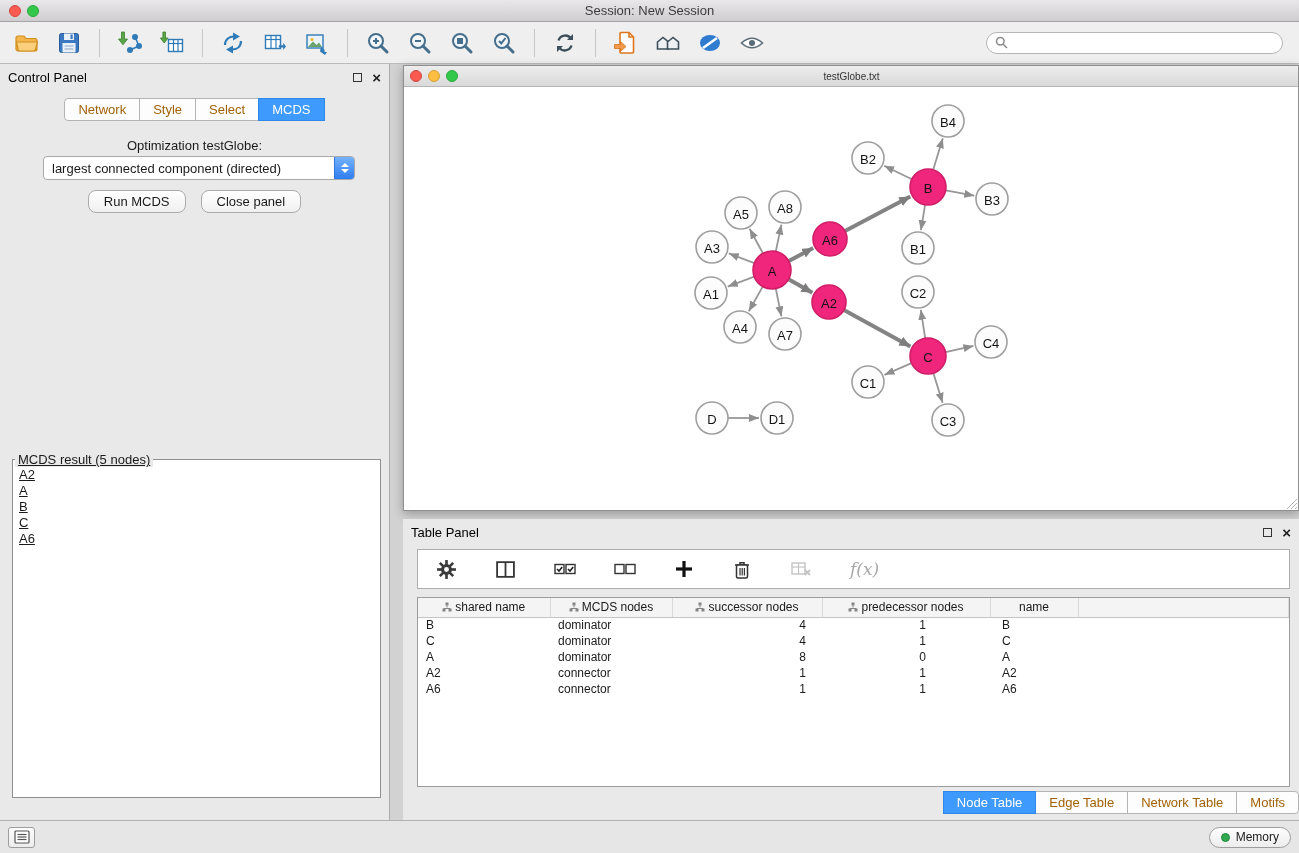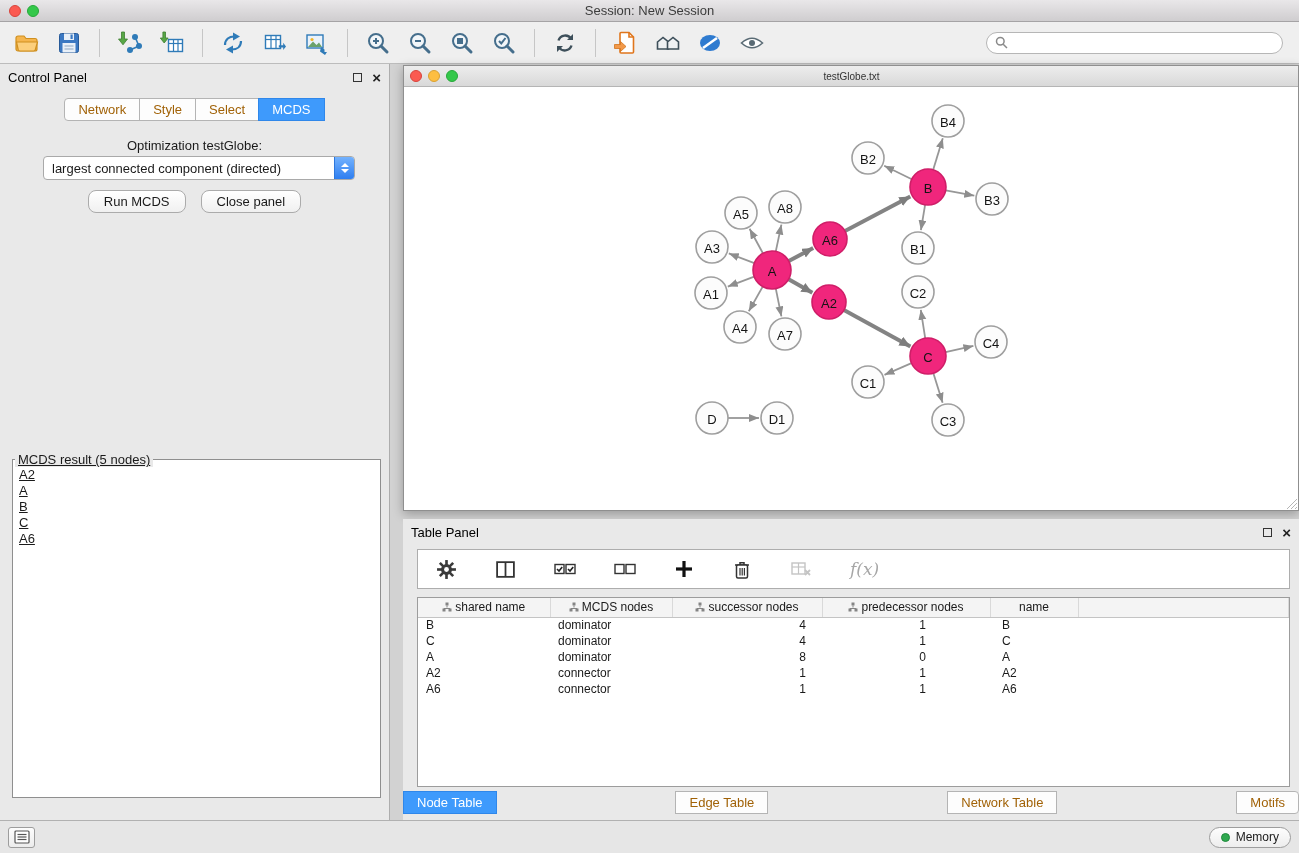--- a/index.html
+++ b/index.html
@@ -84,21 +84,21 @@
   .table-box { position:absolute; left:14px; right:9px; top:78px; height:190px; background:#fff;
     border:1px solid #9c9c9c; overflow:hidden; }
   table.node-table { border-collapse:collapse; width:100%; table-layout:fixed; }
   table.node-table th { background:#f4f4f4; border-right:1px solid #d9d9d9; border-bottom:1px solid #c4c4c4;
     font-weight:normal; font-size:12px; height:19px; padding:0 4px; }
   table.node-table th .hcell { display:flex; align-items:center; justify-content:center; gap:3px; }
   table.node-table td { font-size:12px; height:16px; padding:0 8px; white-space:nowrap; overflow:hidden; }
   table.node-table td.num { text-align:right; padding-right:16px; }
   table.node-table tr td:nth-child(4) { padding-right:64px; }
   table.node-table tr td:nth-child(5) { padding-left:12px; }
-  .tp-tabs { position:absolute; left:0; right:0; top:272px; display:flex; justify-content:space-between; }
+  .tp-tabs { position:absolute; left:0; right:0; top:272px; display:flex; justify-content:flex-end; }
 
   
   .statusbar { position:absolute; left:0; top:820px; width:1299px; height:33px; background:#e6e6e6;
     border-top:1px solid #b1b1b1; display:flex; align-items:center; padding:0 8px; }
   .status-left-btn { width:27px; height:21px; border:1px solid #9d9d9d; border-radius:3px;
     background:linear-gradient(#fdfdfd,#ececec); display:flex; align-items:center; justify-content:center; }
   .memory-btn { margin-left:auto; height:21px; border:1px solid #9d9d9d; border-radius:11px;
     background:linear-gradient(#fdfdfd,#ededed); display:flex; align-items:center; gap:6px; padding:0 11px; font-size:12px; }
   .memory-dot { width:9px; height:9px; border-radius:50%; background:#2fa84f; border:1px solid #1f8a3c; }
 </style>

